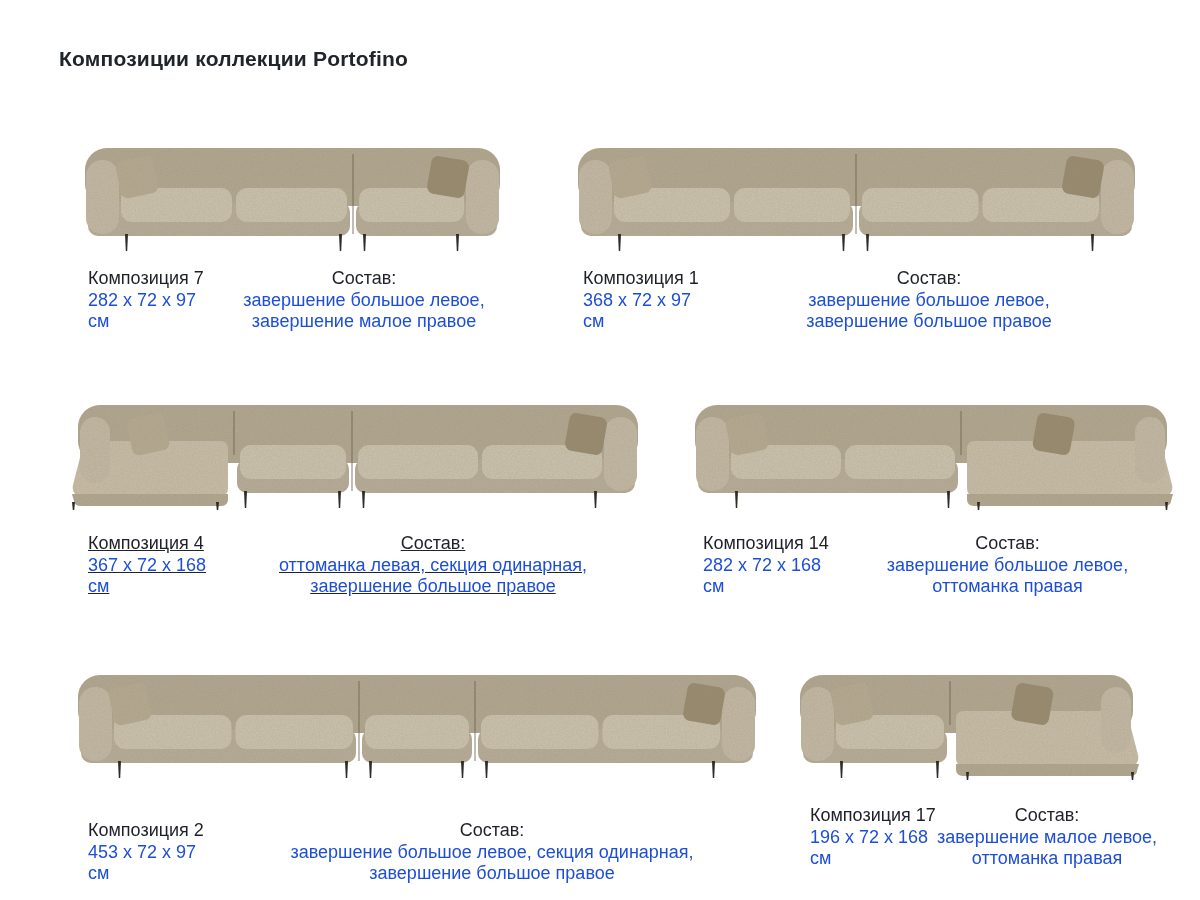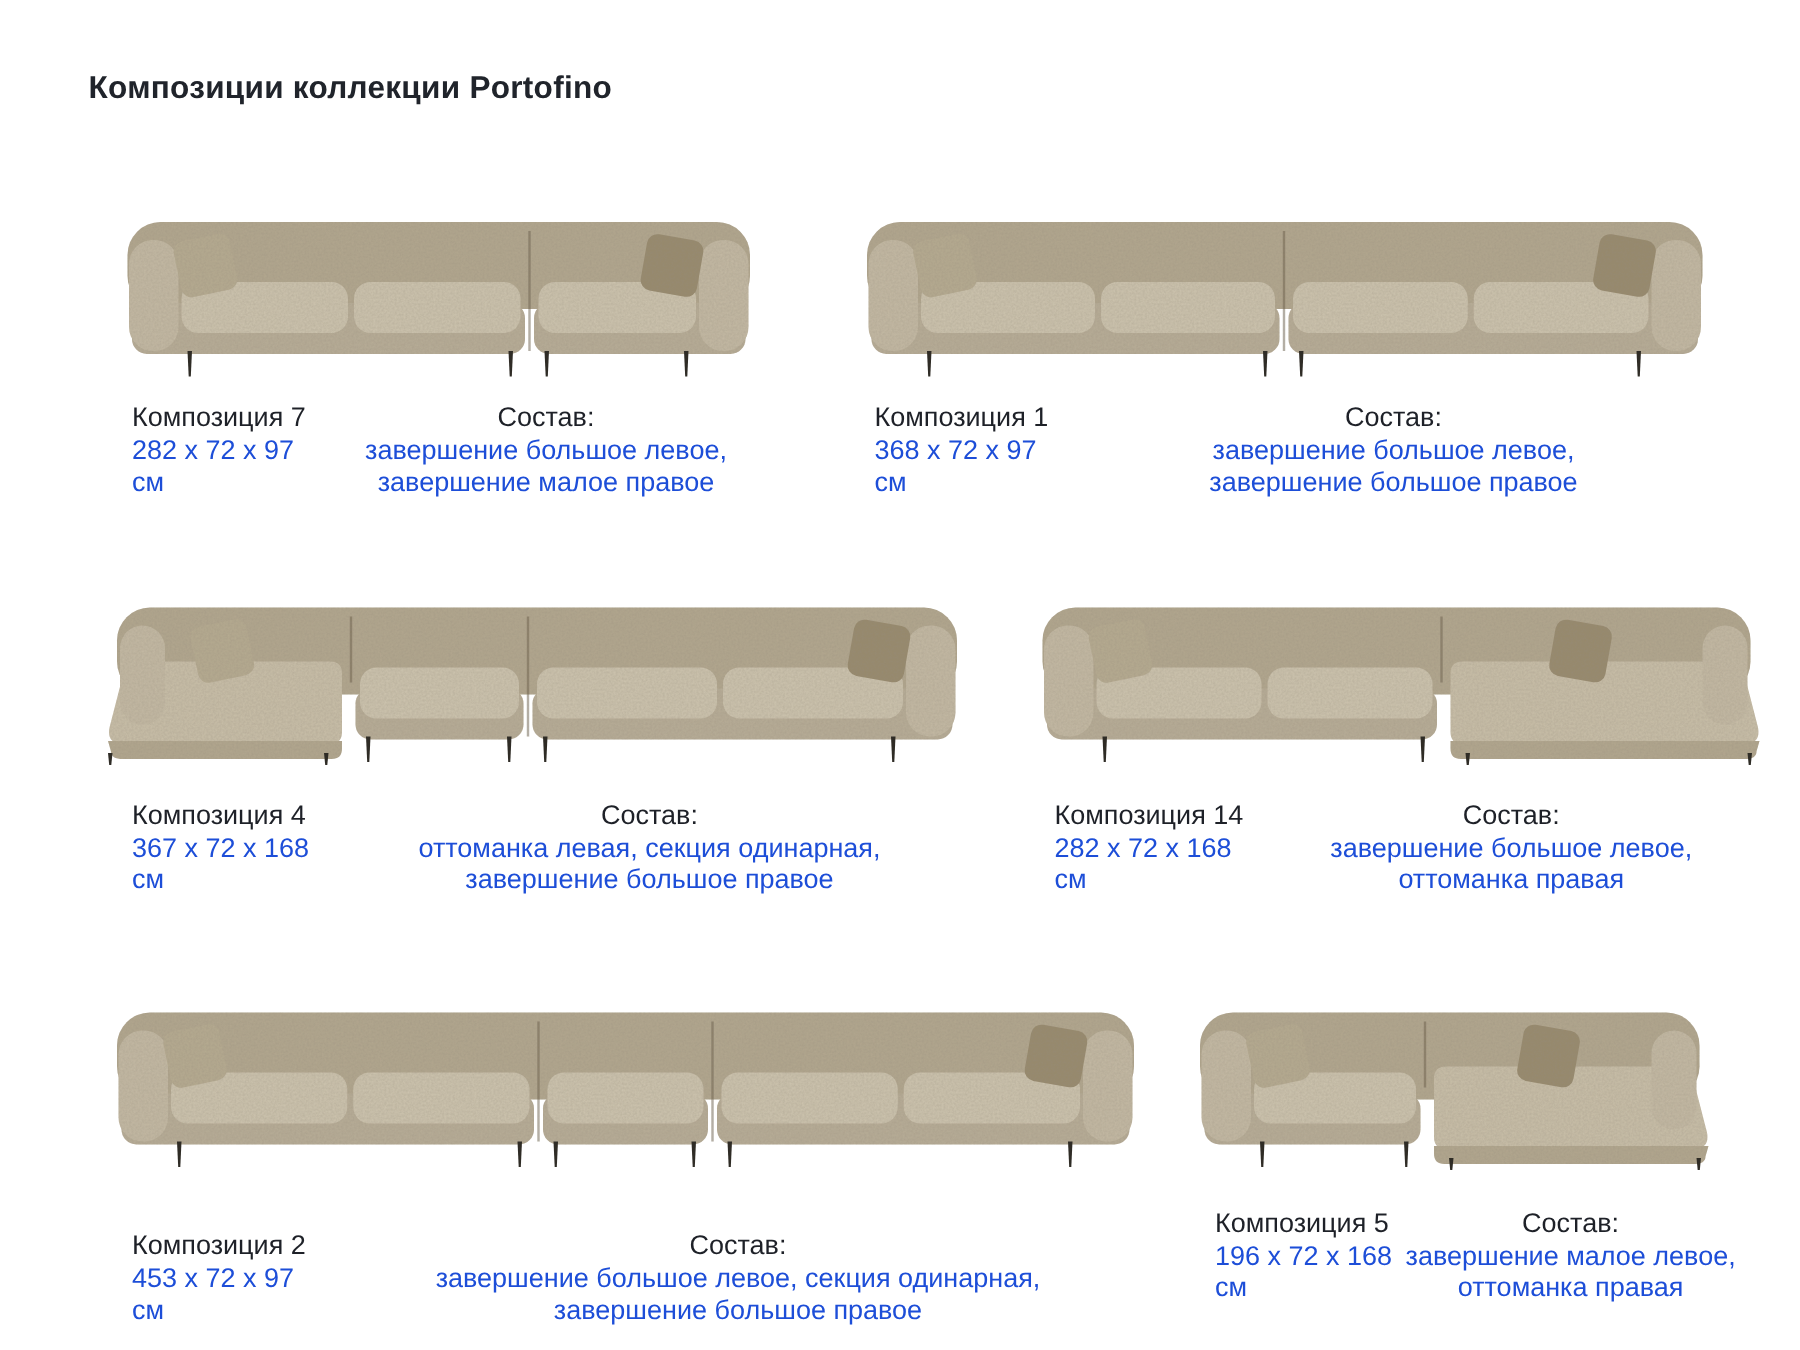--- a/index.html
+++ b/index.html
@@ -133,21 +133,21 @@
           <line x1="274" y1="20" x2="274" y2="100" stroke="rgba(92,80,58,0.45)" stroke-width="1.6"></line>
         </g>
         <path d="M -6 111 L -3 111 L -3.8 119 L -5.2 119 Z" fill="#2f2c26"></path>
         <path d="M 138 111 L 141 111 L 140.2 119 L 138.8 119 Z" fill="#2f2c26"></path>
         <path d="M 166 100 L 169 100 L 168.2 117 L 166.8 117 Z" fill="#2f2c26"></path>
         <path d="M 260 100 L 263 100 L 262.2 117 L 260.8 117 Z" fill="#2f2c26"></path>
         <path d="M 284 100 L 287 100 L 286.2 117 L 284.8 117 Z" fill="#2f2c26"></path>
         <path d="M 516 100 L 519 100 L 518.2 117 L 516.8 117 Z" fill="#2f2c26"></path>
       </svg>
   </div>
-  <div class="info" style="margin-top:20px;padding-left:18px;">
+  <div class="info" style="margin-top:20px;padding-left:18px;text-decoration:underline;">
     <div class="name-col">
       <div class="c-name">Композиция 4</div>
       <div class="c-dims">367 x 72 x 168 см</div>
     </div>
     <div class="comp-col">
       <div class="c-label">Состав:</div>
       <div class="c-line">оттоманка левая, секция одинарная,</div>
       <div class="c-line">завершение большое правое</div>
     </div>
   </div>
@@ -245,21 +245,21 @@
           <line x1="150" y1="20" x2="150" y2="64" stroke="rgba(92,80,58,0.45)" stroke-width="1.6"></line>
         </g>
         <path d="M 40 100 L 43 100 L 42.2 117 L 40.8 117 Z" fill="#2f2c26"></path>
         <path d="M 136 100 L 139 100 L 138.2 117 L 136.8 117 Z" fill="#2f2c26"></path>
         <path d="M 166 111 L 169 111 L 168.2 119 L 166.8 119 Z" fill="#2f2c26"></path>
         <path d="M 331 111 L 334 111 L 333.2 119 L 331.8 119 Z" fill="#2f2c26"></path>
       </svg>
   </div>
   <div class="info" style="margin-top:22px;padding-left:18px;">
     <div class="name-col" style="flex-basis:127px;">
-      <div class="c-name">Композиция 5</div>
+      <div class="c-name">Композиция 17</div>
       <div class="c-dims">196 x 72 x 168 см</div>
     </div>
     <div class="comp-col">
       <div class="c-label">Состав:</div>
       <div class="c-line">завершение малое левое,</div>
       <div class="c-line">оттоманка правая</div>
     </div>
   </div>
 </div>
 

